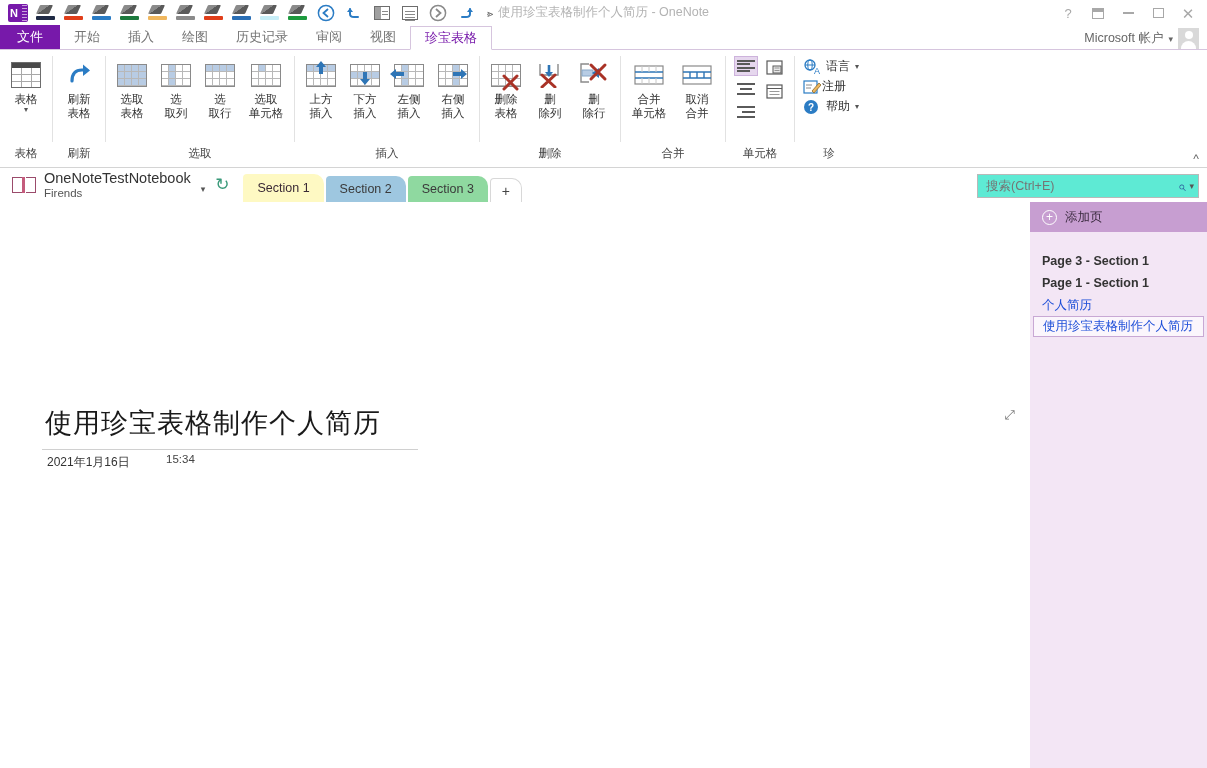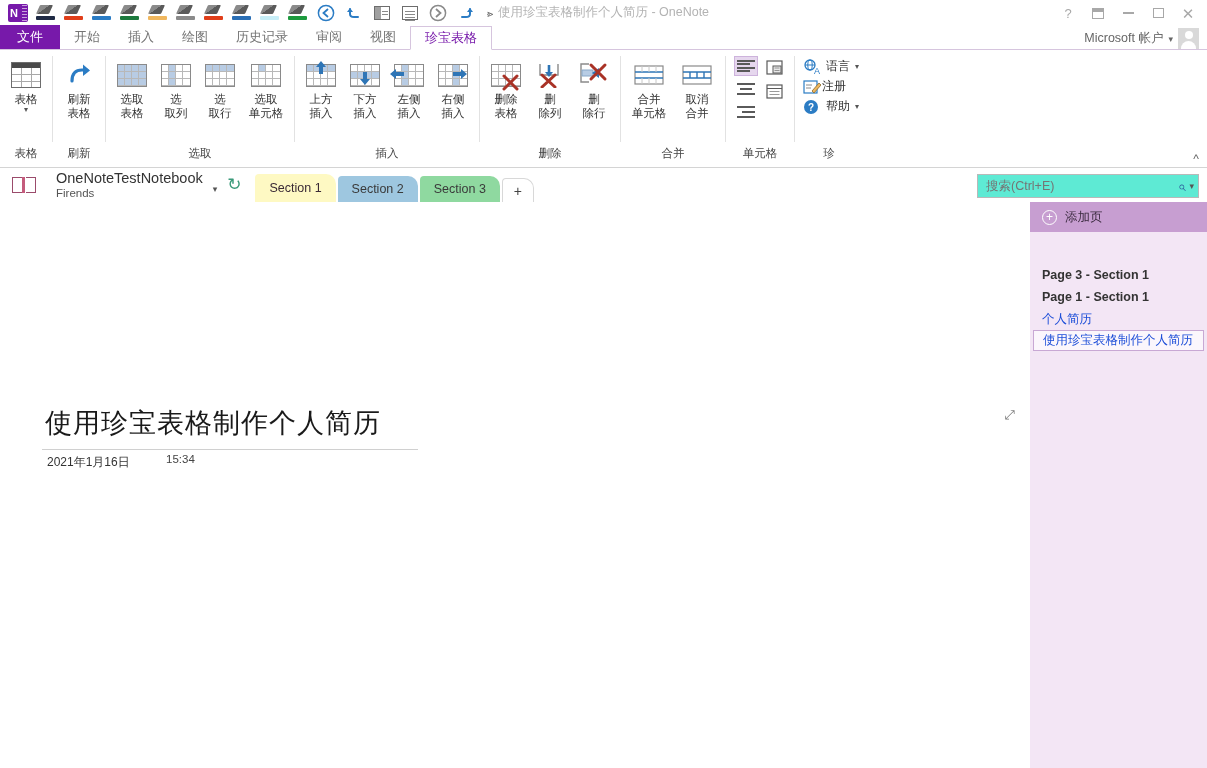--- a/index.html
+++ b/index.html
@@ -206,21 +206,21 @@
   .nb-icon {
     width: 24px; height: 20px; margin-left: 12px; position: relative;
   }
   .nb-icon .l, .nb-icon .r {
     position: absolute; top: 2px; width: 10px; height: 16px;
     border: 1.4px solid #9b4b6b; background: #fff;
   }
   .nb-icon .l { left: 0; border-right: 0; }
   .nb-icon .r { right: 0; border-left: 0; }
   .nb-icon .spine { position:absolute; left: 10px; top: 2px; width: 3px; height: 16px; background:#c45c7c;}
-  .nb-texts { margin-left: 20px; line-height: 1.05; }
+  .nb-texts { margin-left: 8px; line-height: 1.05; }
   .nb-name { font-size: 14.5px; color: #333; font-family: "Liberation Sans", sans-serif;}
   .nb-sub { font-size: 11.5px; color: #555; }
   .nb-caret { font-size: 9px; color: #555; margin-left: 10px; margin-top: 8px;}
   .nb-sync { color: #3a9a7a; font-size: 17px; margin-left: 10px; margin-top:-2px;}
 
   .sections { display: flex; align-items: flex-end; margin-left: 14px; height: 34px; }
   .sec {
     height: 26px; padding: 0 14px;
     display: flex; align-items: center;
     font-size: 12.5px; color: #3a3a3a;
@@ -285,21 +285,21 @@
     display: flex; align-items: center; gap: 8px;
     padding-left: 12px;
   }
   .addpage-ico {
     width: 15px; height: 15px; border-radius: 50%;
     border: 1.4px solid #ffffff; color: #fff;
     display: flex; align-items: center; justify-content: center;
     font-size: 12px; line-height: 1;
   }
   .addpage-lbl { font-size: 12.5px; color: #3a2a3f; }
-  .pagelist { padding-top: 32px; }
+  .pagelist { padding-top: 18px; }
   .pageitem {
     height: 22px; display: flex; align-items: center;
     padding-left: 12px; font-size: 12.5px;
     color: #1d4ed8;
     font-family: "Liberation Sans", sans-serif;
   }
   .pageitem.bold { font-weight: bold; color: #333; }
   .pageitem.sel {
     background: #fbf6fc; border: 1px solid #c8a8d4;
     margin-left: 3px; margin-right: 3px; padding-left: 9px;

